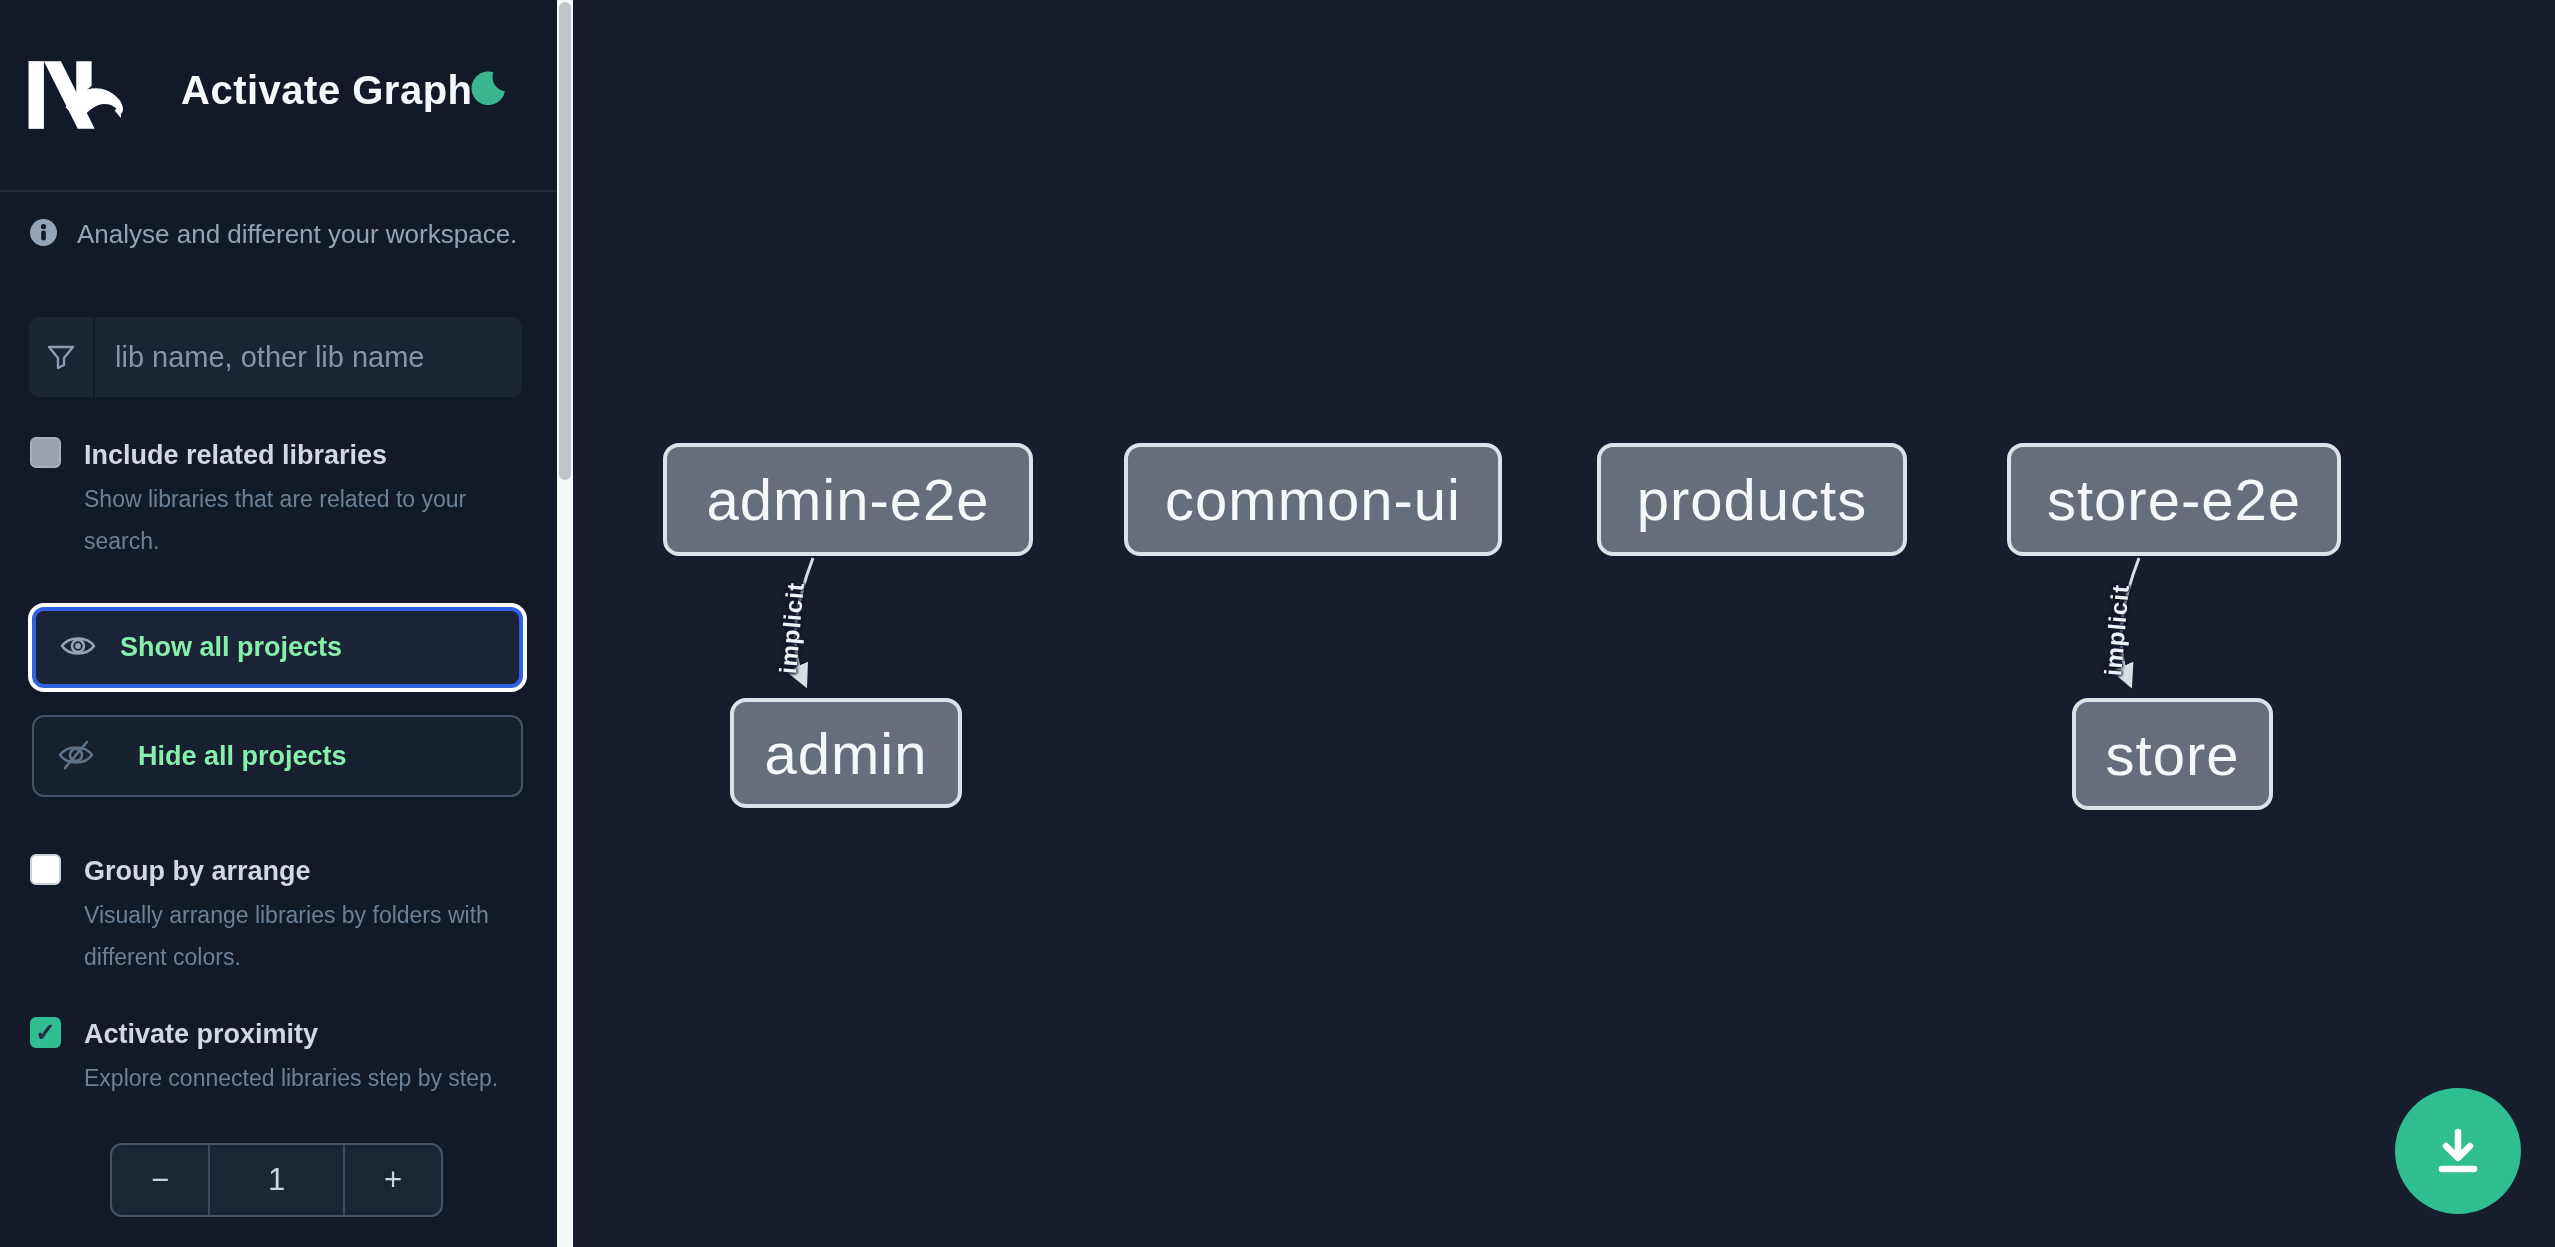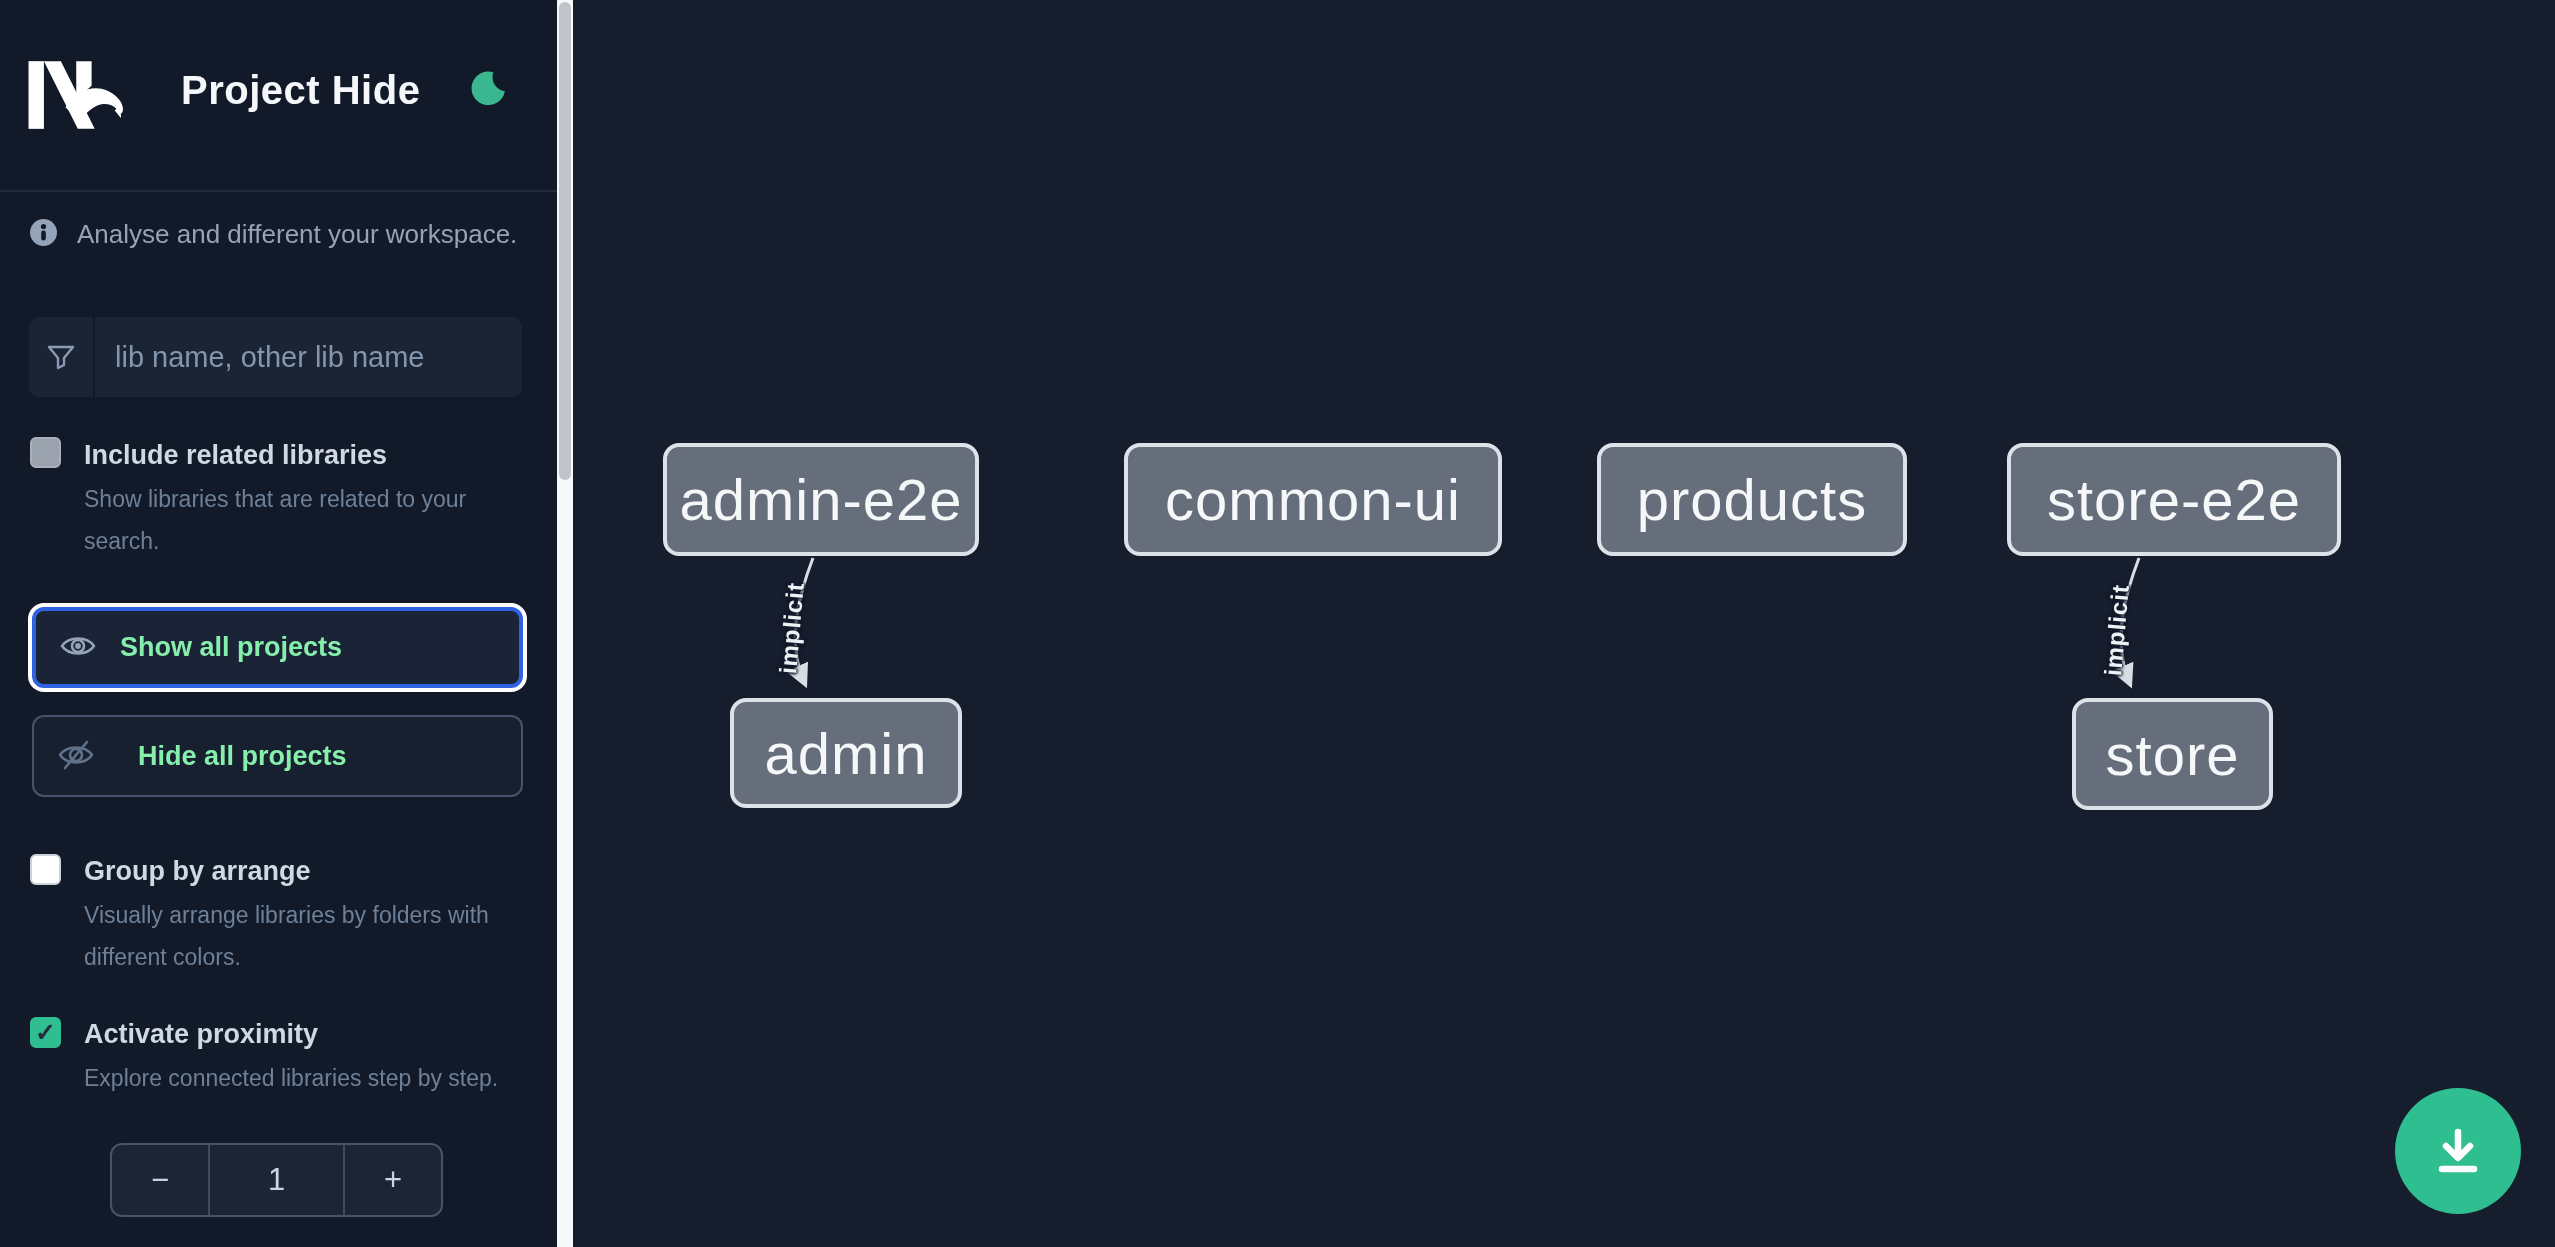--- a/index.html
+++ b/index.html
@@ -74,21 +74,21 @@
 
     <div class="logo">
       <svg width="100" height="78" viewBox="0 0 130 96" fill="#ffffff" xmlns="http://www.w3.org/2000/svg">
         <rect x="2" y="4" width="20" height="88"></rect>
         <path d="M22 4 L44 4 L88 92 L66 92 Z"></path>
         <path d="M64 4 L84 4 L84 36 L64 54 Z"></path>
         <path d="M50 64 C62 46 80 36 97 40 C112 44 122 54 124 62 C126 68 124 72 121 73 C118 64 108 58 97 60 C86 62 76 72 68 82 Z"></path>
         <path d="M118 64 C121 68 123 74 122 78 L114 68 Z"></path>
       </svg>
     </div>
-    <div class="app-title">Project Hide</div>
+    <div class="app-title">Activate Graph</div>
     <button class="theme-toggle">
       <span>
         <svg width="42" height="42" viewBox="0 0 40 40" xmlns="http://www.w3.org/2000/svg">
           <path d="M26 5 A 16 16 0 1 0 37 23 A 13.5 13.5 0 0 1 26 5 Z" fill="#3ab78e"></path>
         </svg>
       </span>
     </button>
     <div class="header-divider"></div>
 
     <span class="info-icon">
@@ -162,21 +162,21 @@
         <path d="M0 0 L10 5 L0 10 Z" fill="#d9dee5"></path>
       </marker>
     </defs>
     <path d="M 813 558 C 800 592, 785 640, 805 684" fill="none" stroke="#d9dee5" stroke-width="3" marker-end="url(#arrow)"></path>
     <path d="M 2139 558 C 2126 592, 2111 640, 2130 684" fill="none" stroke="#d9dee5" stroke-width="3" marker-end="url(#arrow)"></path>
   </svg>
 
   <div class="edge-label" style="left:712px;top:614px;">implicit</div>
   <div class="edge-label" style="left:2037px;top:616px;">implicit</div>
 
-  <div class="gnode" style="left:663px;top:443px;width:316px;height:113px;">admin-e2e</div>
+  <div class="gnode" style="left:663px;top:443px;width:370px;height:113px;">admin-e2e</div>
   <div class="gnode" style="left:1124px;top:443px;width:378px;height:113px;">common-ui</div>
   <div class="gnode" style="left:1597px;top:443px;width:310px;height:113px;">products</div>
   <div class="gnode" style="left:2007px;top:443px;width:334px;height:113px;">store-e2e</div>
   <div class="gnode" style="left:730px;top:698px;width:232px;height:110px;">admin</div>
   <div class="gnode" style="left:2072px;top:698px;width:201px;height:112px;">store</div>
 
   <button class="fab">
     <span>
       <svg width="64" height="64" viewBox="0 0 64 64" fill="none" stroke="#ffffff" stroke-width="6.5" stroke-linecap="round" stroke-linejoin="round" xmlns="http://www.w3.org/2000/svg">
         <line x1="32" y1="14" x2="32" y2="38"></line>

